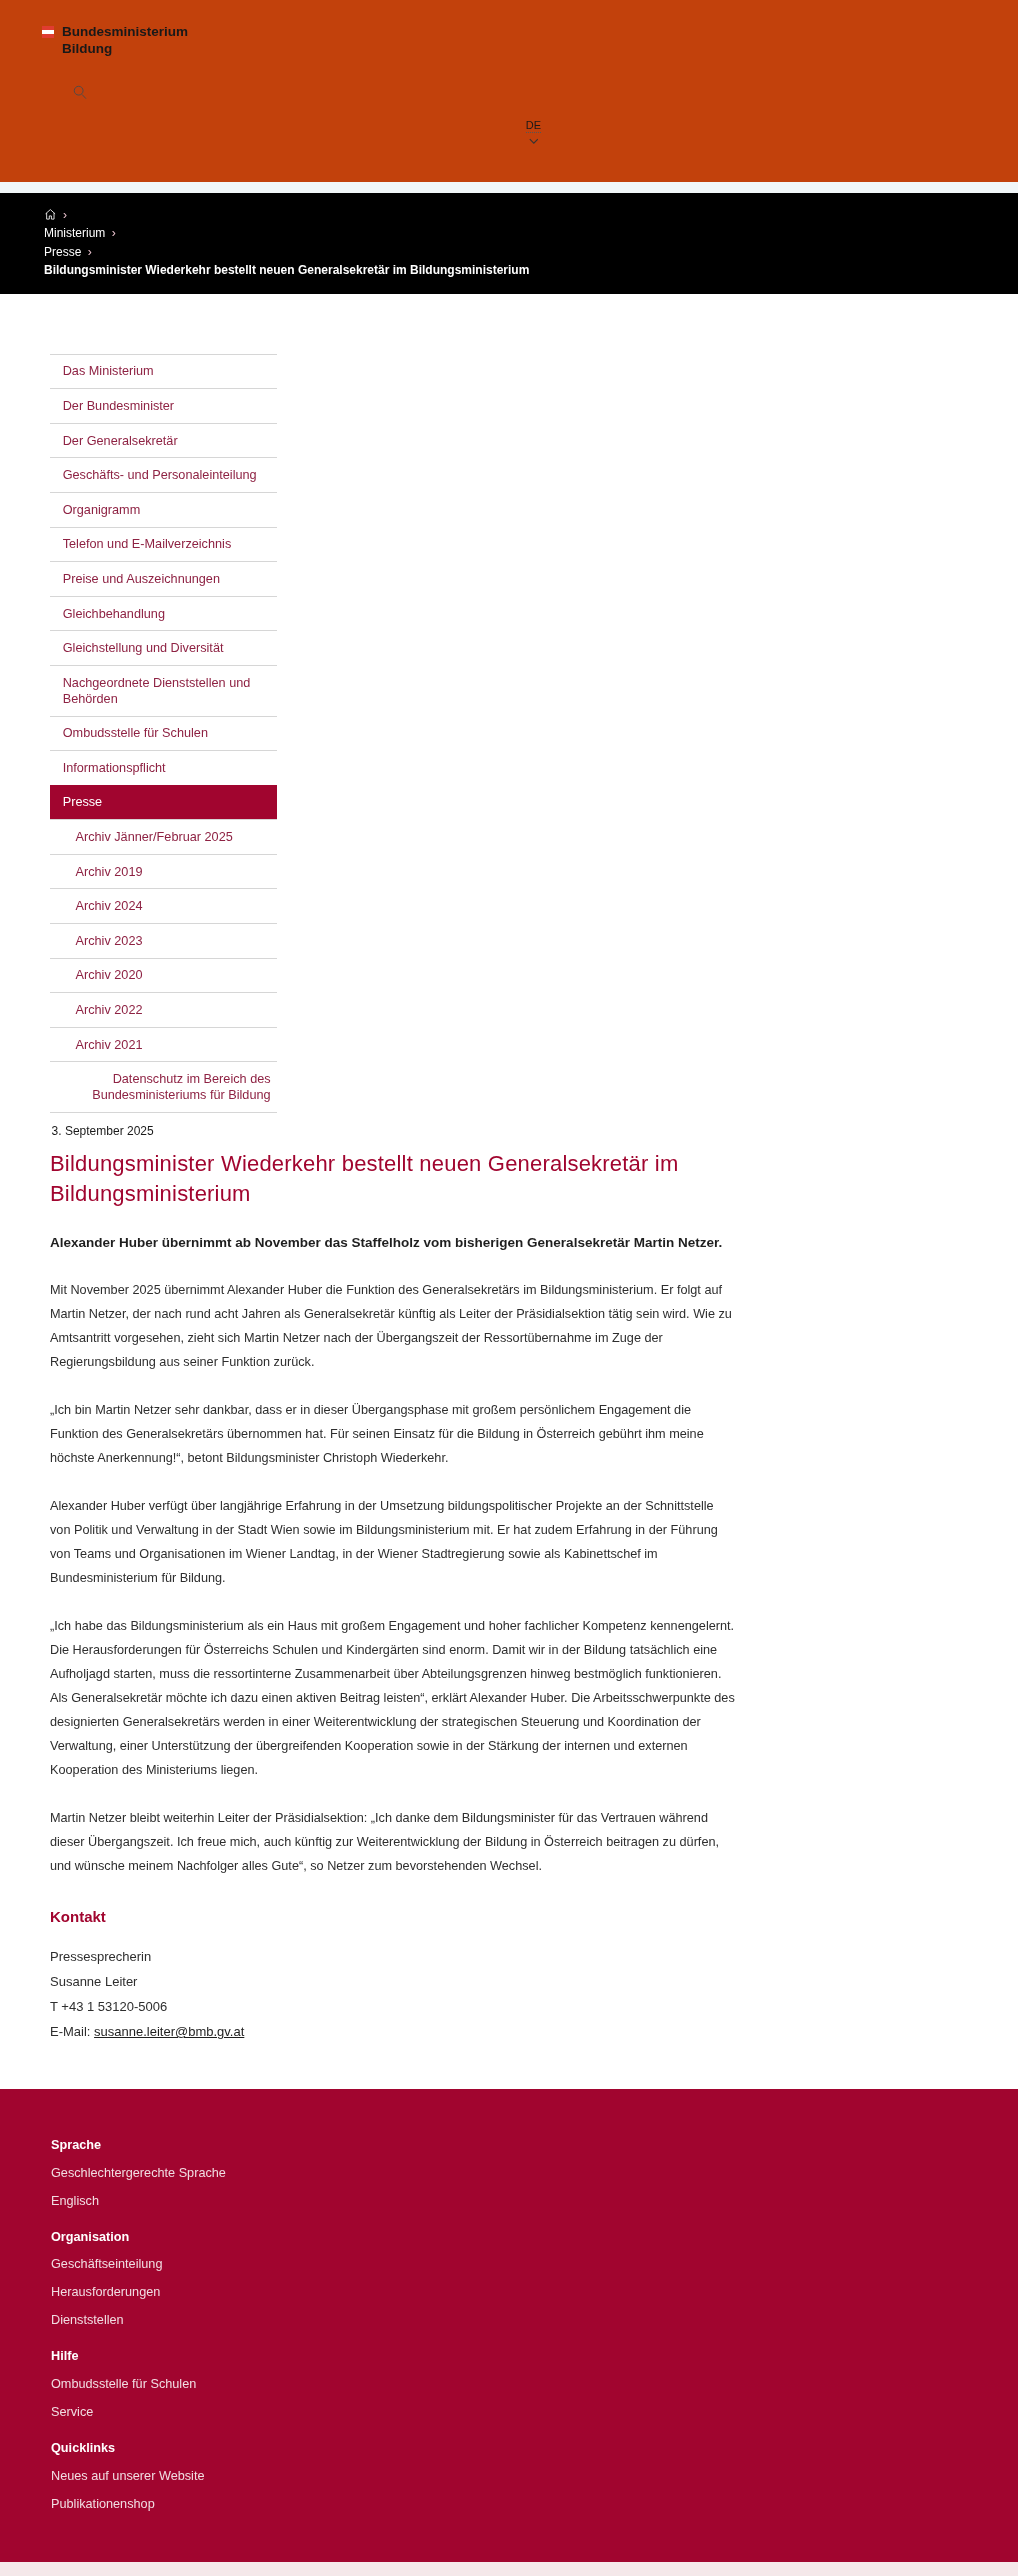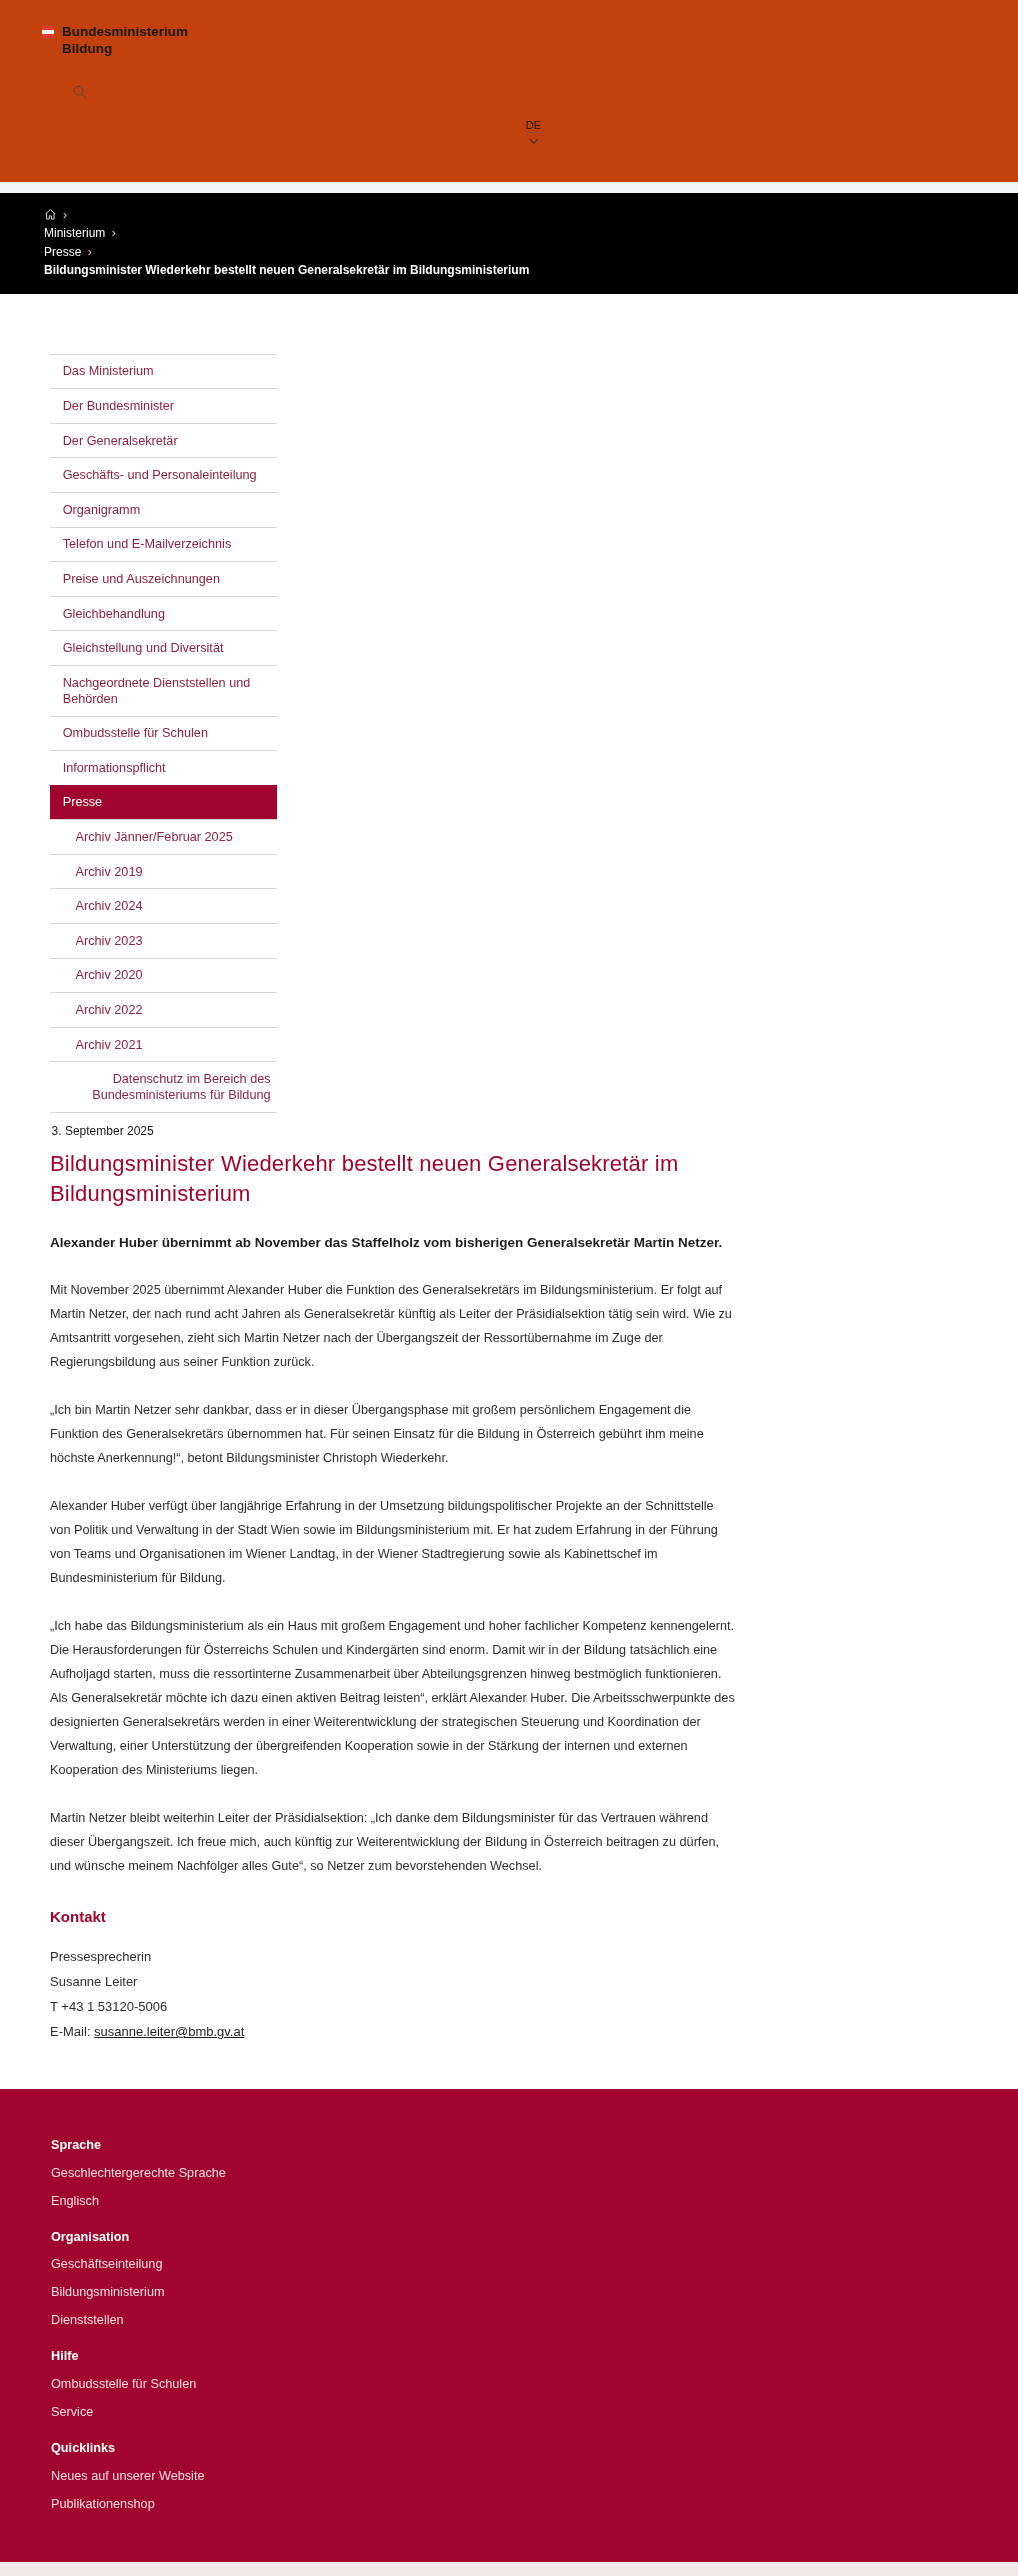--- a/index.html
+++ b/index.html
@@ -203,21 +203,21 @@
 
 <footer class="site-footer">
   <div class="fgroup">
     <div class="ftitle">Sprache</div>
     <a class="flink">Geschlechtergerechte Sprache</a>
     <a class="flink">Englisch</a>
   </div>
   <div class="fgroup">
     <div class="ftitle">Organisation</div>
     <a class="flink">Geschäftseinteilung</a>
-    <a class="flink">Bildungsministerium</a>
+    <a class="flink">Herausforderungen</a>
     <a class="flink">Dienststellen</a>
   </div>
   <div class="fgroup">
     <div class="ftitle">Hilfe</div>
     <a class="flink">Ombudsstelle für Schulen</a>
     <a class="flink">Service</a>
   </div>
   <div class="fgroup">
     <div class="ftitle">Quicklinks</div>
     <a class="flink">Neues auf unserer Website</a>

